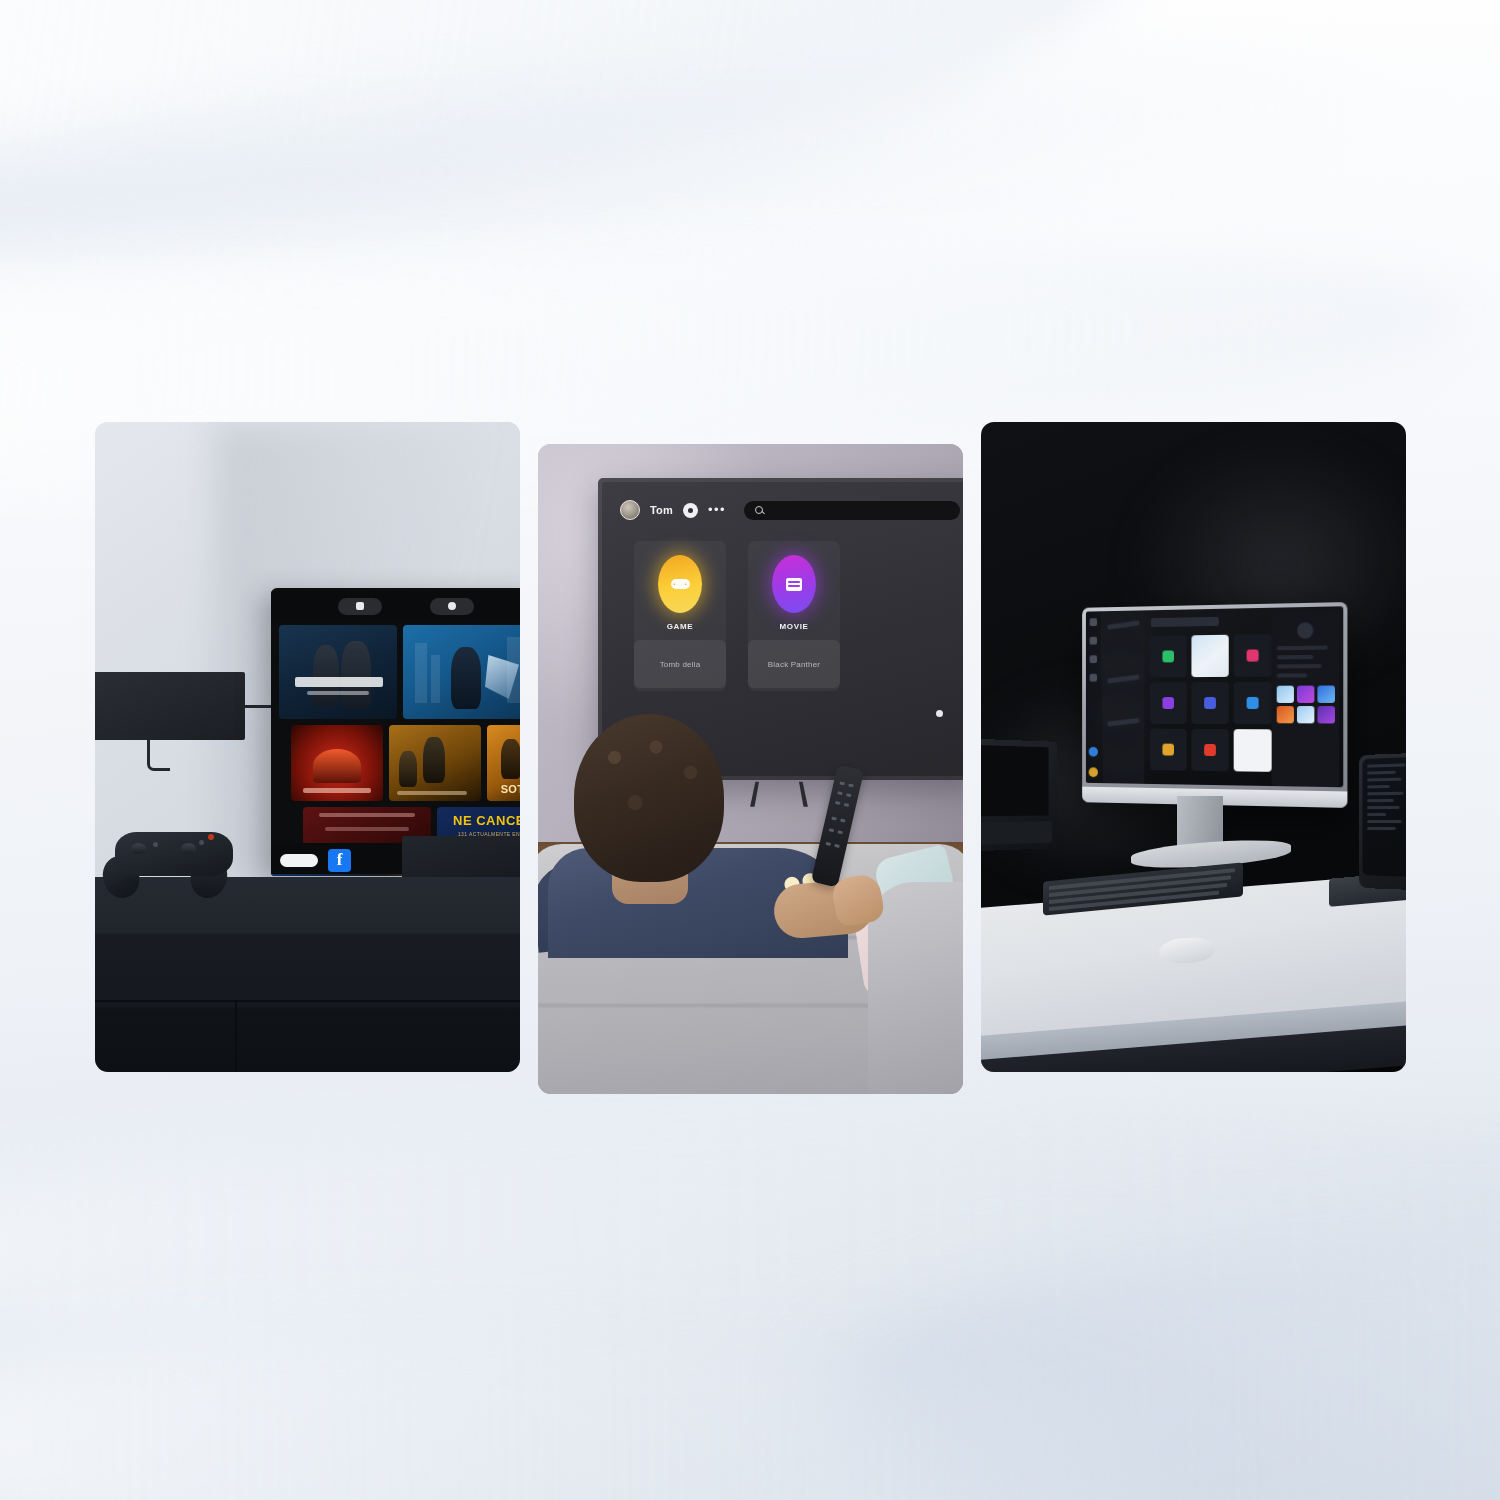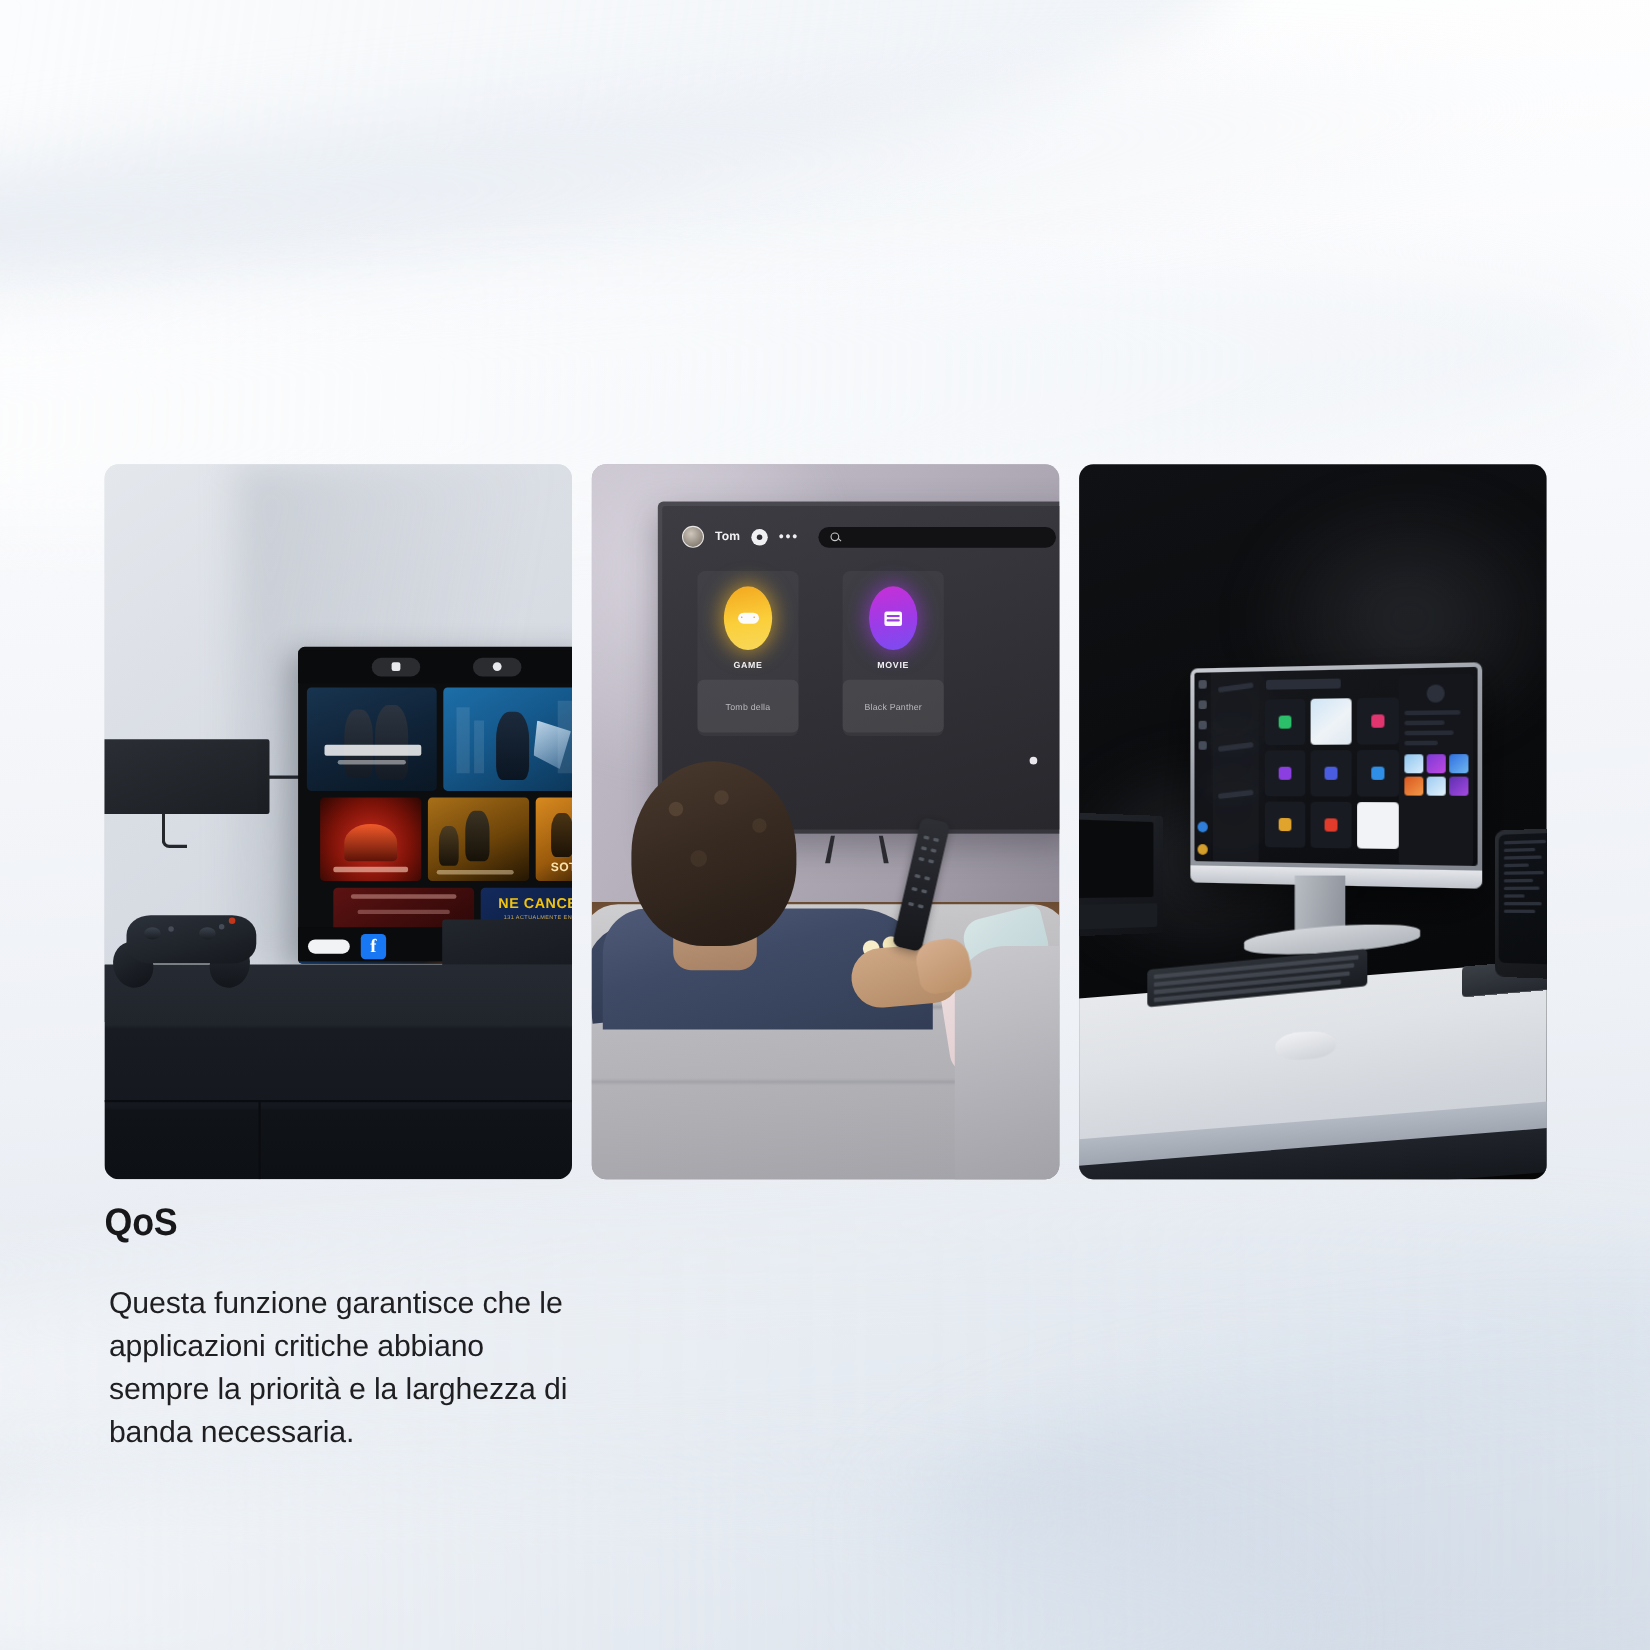--- a/index.html
+++ b/index.html
@@ -223,21 +223,21 @@
   .c1 .pad-stick {
     position:absolute; width:15px; height:11px; border-radius:50%;
     background: linear-gradient(180deg,#3b424c,#1a1e24);
   }
   .c1 .ps1 { left:36px; top:421px; }
   .c1 .ps2 { left:86px; top:421px; }
   .c1 .pad-dot { position:absolute; width:5px; height:5px; border-radius:50%; background:#454c57; }
   .c1 .pad-led { position:absolute; left:113px; top:412px; width:6px; height:6px; border-radius:50%; background:#c2361b; }
 
   
-  .c2 { background: linear-gradient(170deg,#b8b3bd 0%,#aeaab5 30%,#a49fac 55%,#8d8894 100%); }
+  .c2 { background: linear-gradient(170deg,#b8b3bd 0%,#aeaab5 30%,#a49fac 55%,#8d8894 100%); margin-top: 22px; }
   .c2 .room-wall {
     position:absolute; left:0; top:0; width:425px; height:420px;
     background: linear-gradient(125deg,#c6c1cb 0%,#b6b1bd 40%,#a49faa 75%,#8e8995 100%);
   }
   .c2 .wall-glow {
     position:absolute; left:-60px; top:-40px; width:300px; height:330px;
     background: radial-gradient(ellipse at 40% 40%, rgba(226,222,232,.65), rgba(226,222,232,0) 70%);
     filter: blur(10px);
   }
   .c2 .floor {
@@ -280,21 +280,21 @@
     display:flex; align-items:center; padding-left:11px;
   }
   .c2 .search2 .mag {
     width:6px; height:6px; border:1.4px solid #c7c6ca; border-radius:50%;
     position:relative;
   }
   .c2 .search2 .mag::after {
     content:""; position:absolute; left:5px; top:5px; width:4px; height:1.4px;
     background:#c7c6ca; transform:rotate(42deg);
   }
-  .c2 .panels { position:absolute; left:32px; top:59px; width:320px; height:150px; display:flex; gap:40px; }
+  .c2 .panels { position:absolute; left:32px; top:59px; width:320px; height:150px; display:flex; gap:22px; }
   .c2 .panel {
     width:92px; border-radius:7px; background:rgba(255,255,255,.045);
     display:flex; flex-direction:column; align-items:center; padding-top:14px;
   }
   .c2 .orb {
     width:44px; height:58px; border-radius:22px/29px;
     display:flex; align-items:center; justify-content:center;
   }
   .c2 .orb-game {
     background: linear-gradient(170deg,#f3a71f 0%, #fbcf3a 55%, #f7d85b 100%);
@@ -861,19 +861,15 @@
           <div class="l" style="width:34px;"></div>
             <div class="l" style="width:20px;"></div>
           <div class="l" style="width:36px;"></div>
             <div class="l" style="width:30px;"></div>
         </div>
       </div>
     </div>
   </div>
 
   <div class="texts">
-    <div class="tcol col2">
-      <h3>QoS</h3>
-      <p>Questa funzione garantisce che le applicazioni critiche abbiano sempre la priorità e la larghezza di banda necessaria.</p>
-    </div>
   </div>
 
 </div>
 
 </body></html>

